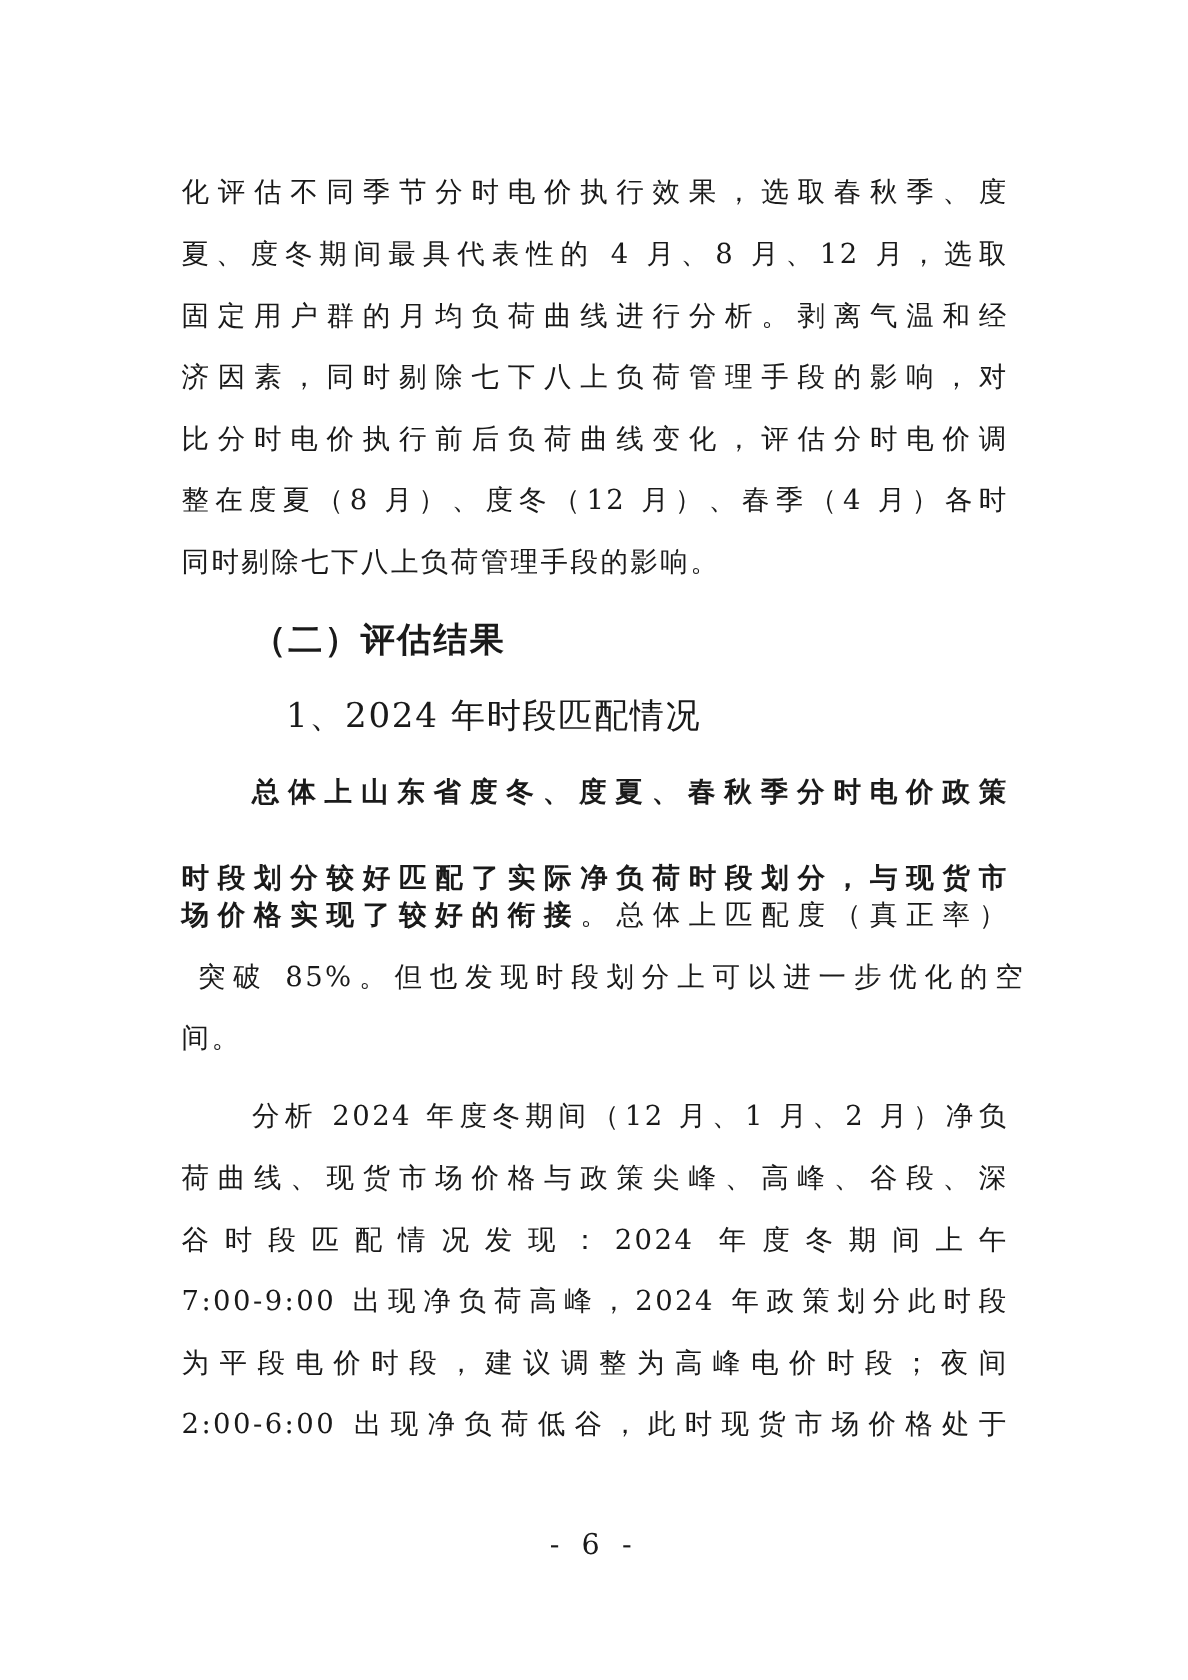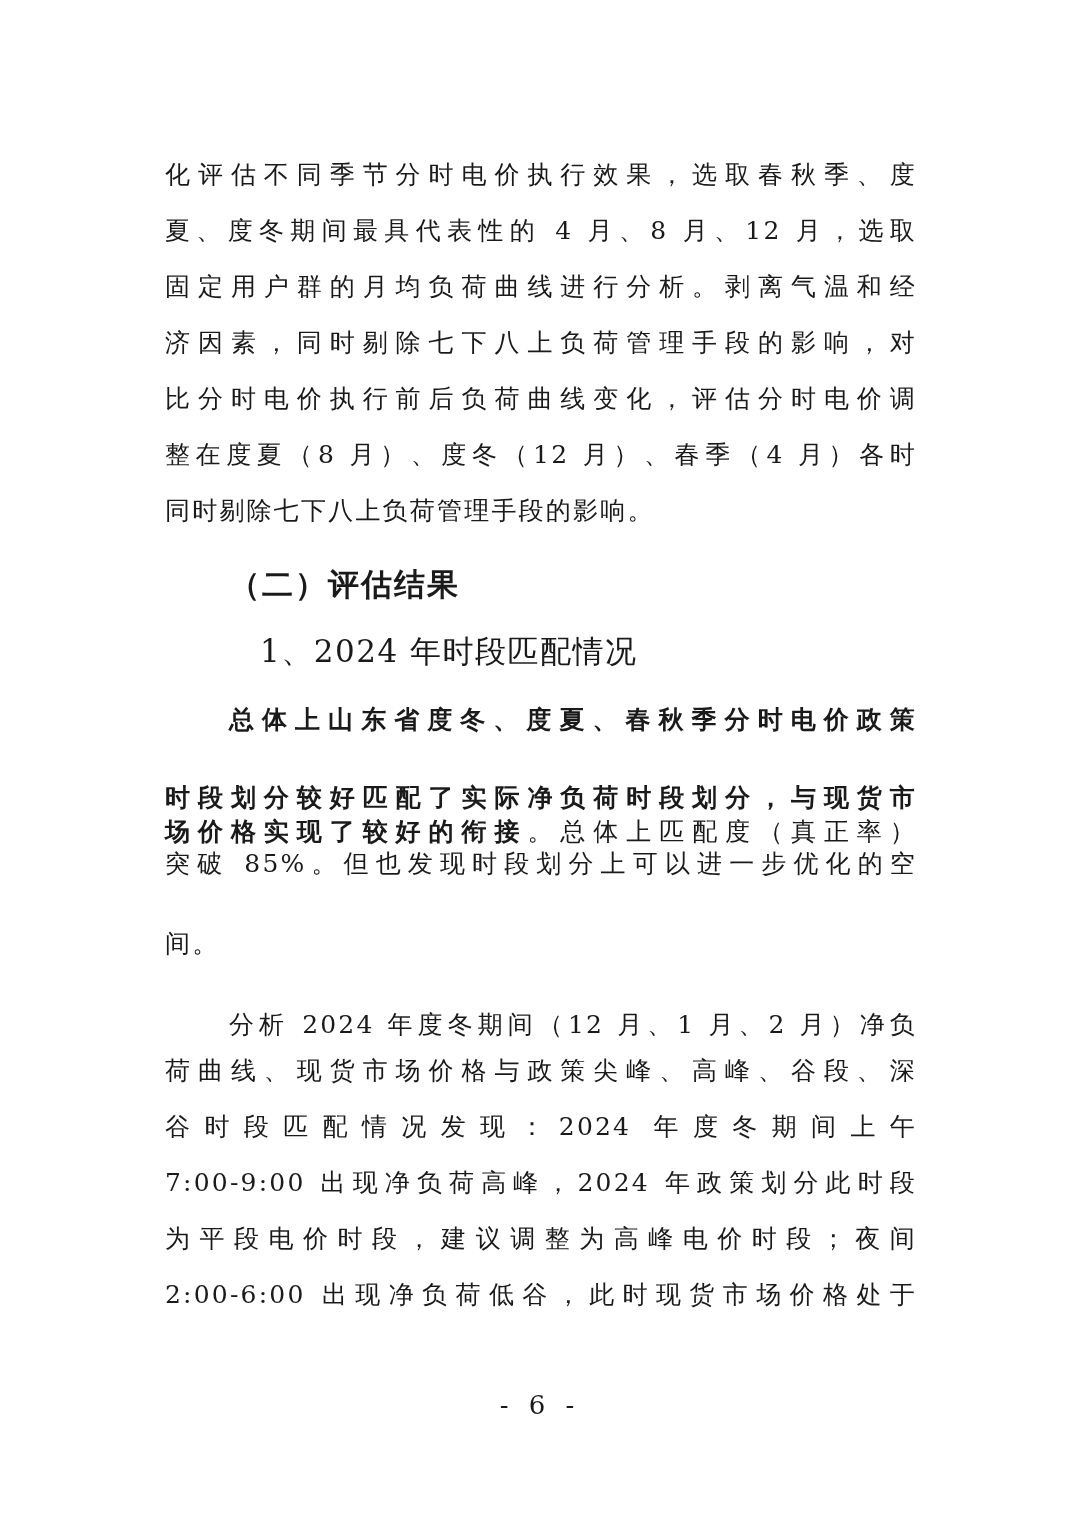--- a/index.html
+++ b/index.html
@@ -41,21 +41,21 @@
       width: 688px;
     }
     .heading {
       position: absolute;
       left: 64px;
       font-size: 31px;
       line-height: 40px;
       height: 40px;
       white-space: nowrap;
       font-weight: bold;
-      font-family: Liberation Serif, serif;
+      font-family: Liberation Mono, monospace;
       letter-spacing: 2px;
     }
     .heading.serif {
       font-family: "DejaVu Serif", "Liberation Serif", serif;
       font-weight: normal;
       letter-spacing: 1.5px;
       margin-left: 31px;
     }
     .bold {
       font-weight: bold;
@@ -85,24 +85,24 @@
   <div class="line" style="top:280px;">整在度夏（8 月）、度冬（12 月）、春季（4 月）各时</div>
   <div class="line last" style="top:336px;">同时剔除七下八上负荷管理手段的影响。</div>
 
   <div class="heading" style="top:410px;">（二）评估结果</div>
 
   <div class="heading serif" style="top:476px;">1、2024 年时段匹配情况</div>
 
   <div class="line indent bold" style="top:545px;">总体上山东省度冬、度夏、春秋季分时电价政策</div>
   <div class="line bold" style="top:623px;">时段划分较好匹配了实际净负荷时段划分，与现货市</div>
   <div class="line" style="top:657px;"><span class="bold">场价格实现了较好的衔接</span><span>。总体上匹配度（真正率）</span></div>
-  <div class="line" style="top:689px;">突破 85%。但也发现时段划分上可以进一步优化的空</div>
+  <div class="line" style="top:713px;margin-left:15px;">突破 85%。但也发现时段划分上可以进一步优化的空</div>
   <div class="line last" style="top:769px;">间。</div>
 
-  <div class="line indent" style="top:840px;margin-top:10px;">分析 2024 年度冬期间（12 月、1 月、2 月）净负</div>
+  <div class="line indent" style="top:840px;">分析 2024 年度冬期间（12 月、1 月、2 月）净负</div>
   <div class="line" style="top:896px;">荷曲线、现货市场价格与政策尖峰、高峰、谷段、深</div>
   <div class="line" style="top:952px;">谷时段匹配情况发现：2024 年度冬期间上午</div>
   <div class="line" style="top:1008px;">7:00-9:00 出现净负荷高峰，2024 年政策划分此时段</div>
   <div class="line" style="top:1064px;">为平段电价时段，建议调整为高峰电价时段；夜间</div>
   <div class="line" style="top:1120px;">2:00-6:00 出现净负荷低谷，此时现货市场价格处于</div>
 
 </div>
 
 <div class="page-number">- 6 -</div>
 

